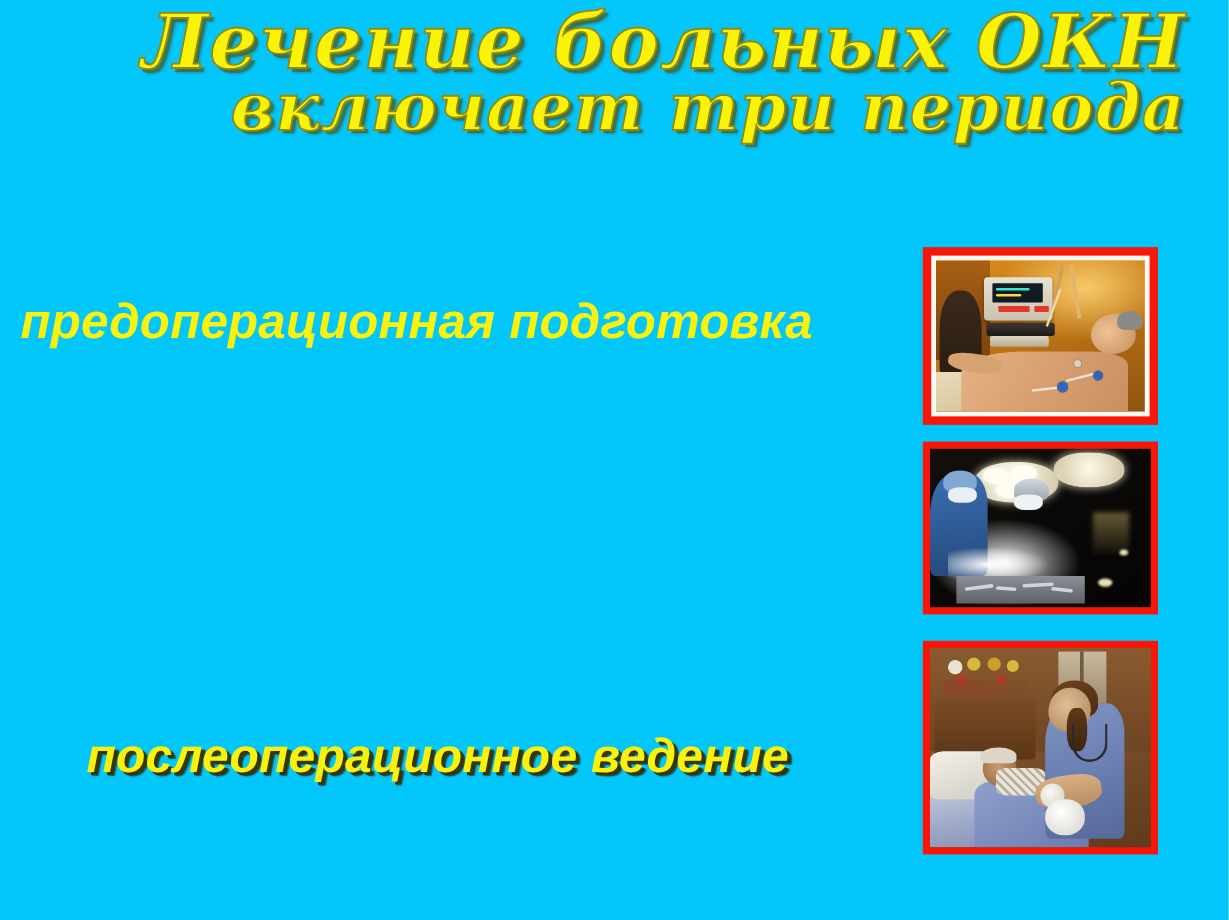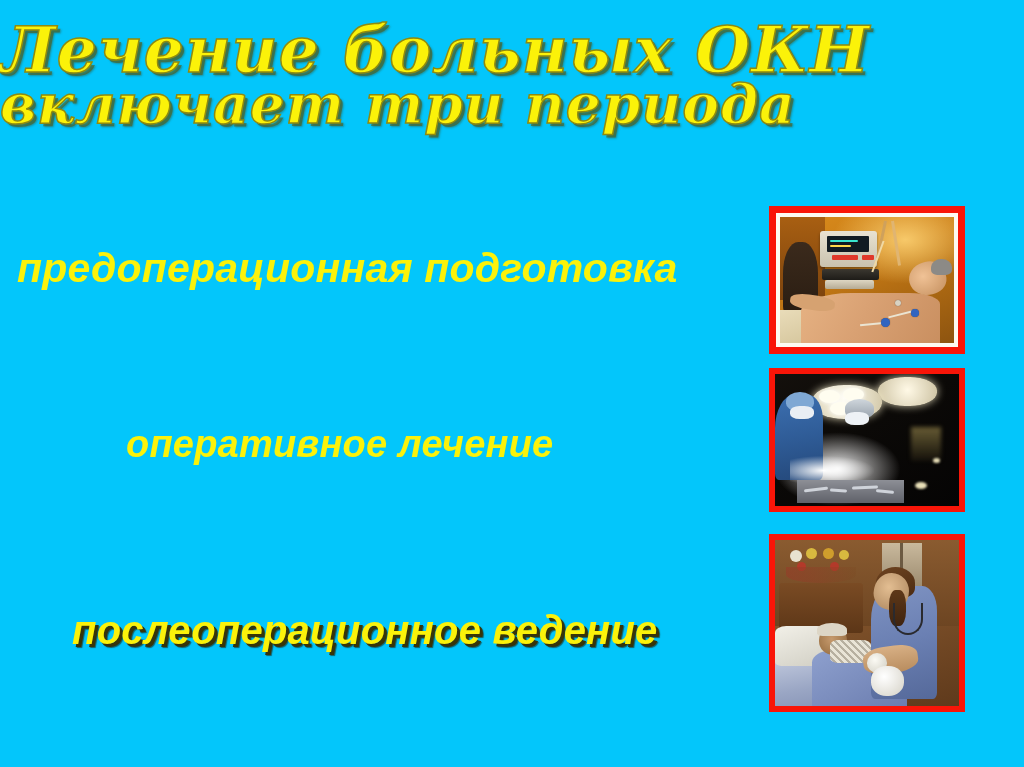--- a/index.html
+++ b/index.html
@@ -14,23 +14,23 @@
     height: 767px;
     background: #03c6fb;
     overflow: hidden;
     font-family: "Liberation Sans", sans-serif;
   }
 
   
   .title-block {
     position: absolute;
     left: 0;
-    top: 20px;
+    top: 5px;
     width: 988px;
-    text-align: left;
+    text-align: right;
     line-height: 0.97;
   }
   .title-line {
     display: block;
     font-family: "DejaVu Serif", "Liberation Serif", serif;
     font-style: italic;
     font-weight: bold;
     font-size: 62px;
     letter-spacing: 1px;
     color: #fbf209;
@@ -236,21 +236,20 @@
 <body>
 
 <div class="slide">
 
   <div class="title-block">
     <span class="title-line l1">Лечение больных  ОКН</span>
     <span class="title-line l2">включает три периода</span>
   </div>
 
   <div class="body-line b1">предоперационная подготовка</div>
-  <div class="body-line b2">оперативное лечение</div>
   <div class="body-line b3">послеоперационное ведение</div>
 
   <div class="photo-frame f1">
     <div class="inner-mat">
       <div class="photo icu">
         <div class="wall-l"></div>
         <div class="monitor"></div>
         <div class="screen"></div>
         <div class="trace t1"></div>
         <div class="trace t2"></div>

